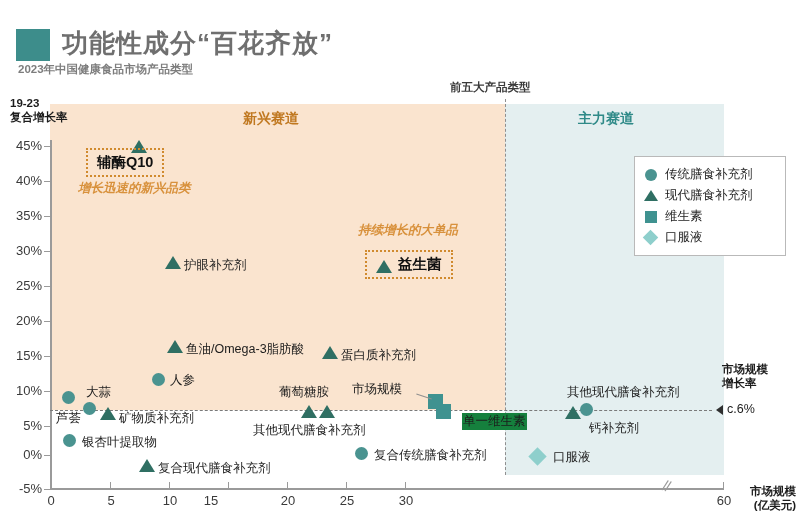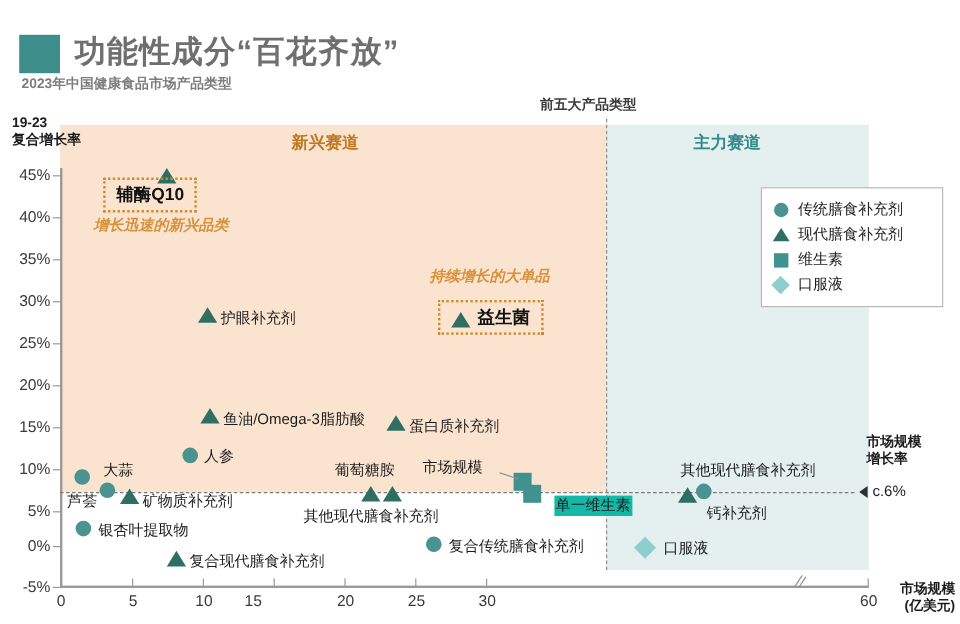--- a/index.html
+++ b/index.html
@@ -56,21 +56,21 @@
     border-right: 7px solid #2f2f2f; }
 
   
   .mk { position: absolute; }
   .mk-circle { border-radius: 50%; }
   .mk-tri { width: 0; height: 0; background: none !important; }
   .mk-diamond { transform: rotate(45deg); }
 
   
   .plabel { position: absolute; font-size: 12.5px; color: #1c1c1c; white-space: nowrap; }
-  .plabel.boxed { background: #14b8a6; padding: 0 1px; font-family: Liberation Mono, monospace; }
+  .plabel.boxed { background: #15803d; padding: 0 1px; font-family: Liberation Mono, monospace; }
 
   
   .callout {
     position: absolute; border: 2px dotted #d08a2e;
     display: flex; align-items: center; gap: 6px;
     padding: 3px 9px; background: transparent;
   }
   .callout-text { font-size: 14.5px; font-weight: bold; color: #111; white-space: nowrap; }
   .callout-note { position: absolute; font-size: 12.5px; font-style: italic; font-weight: bold; color: #d8913c; white-space: nowrap; text-align: center; }
 

